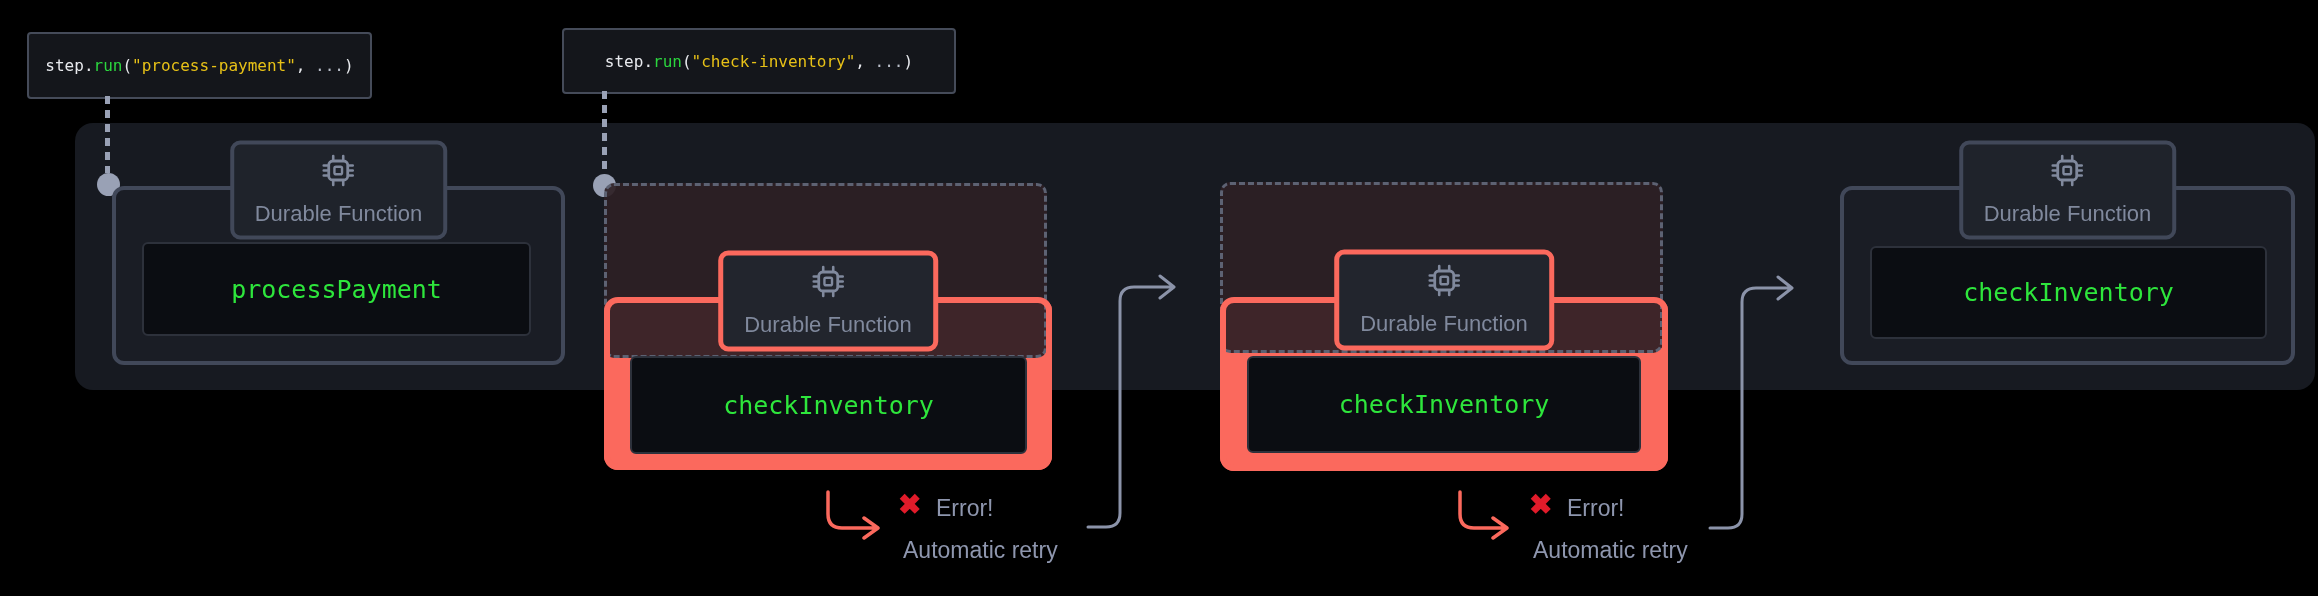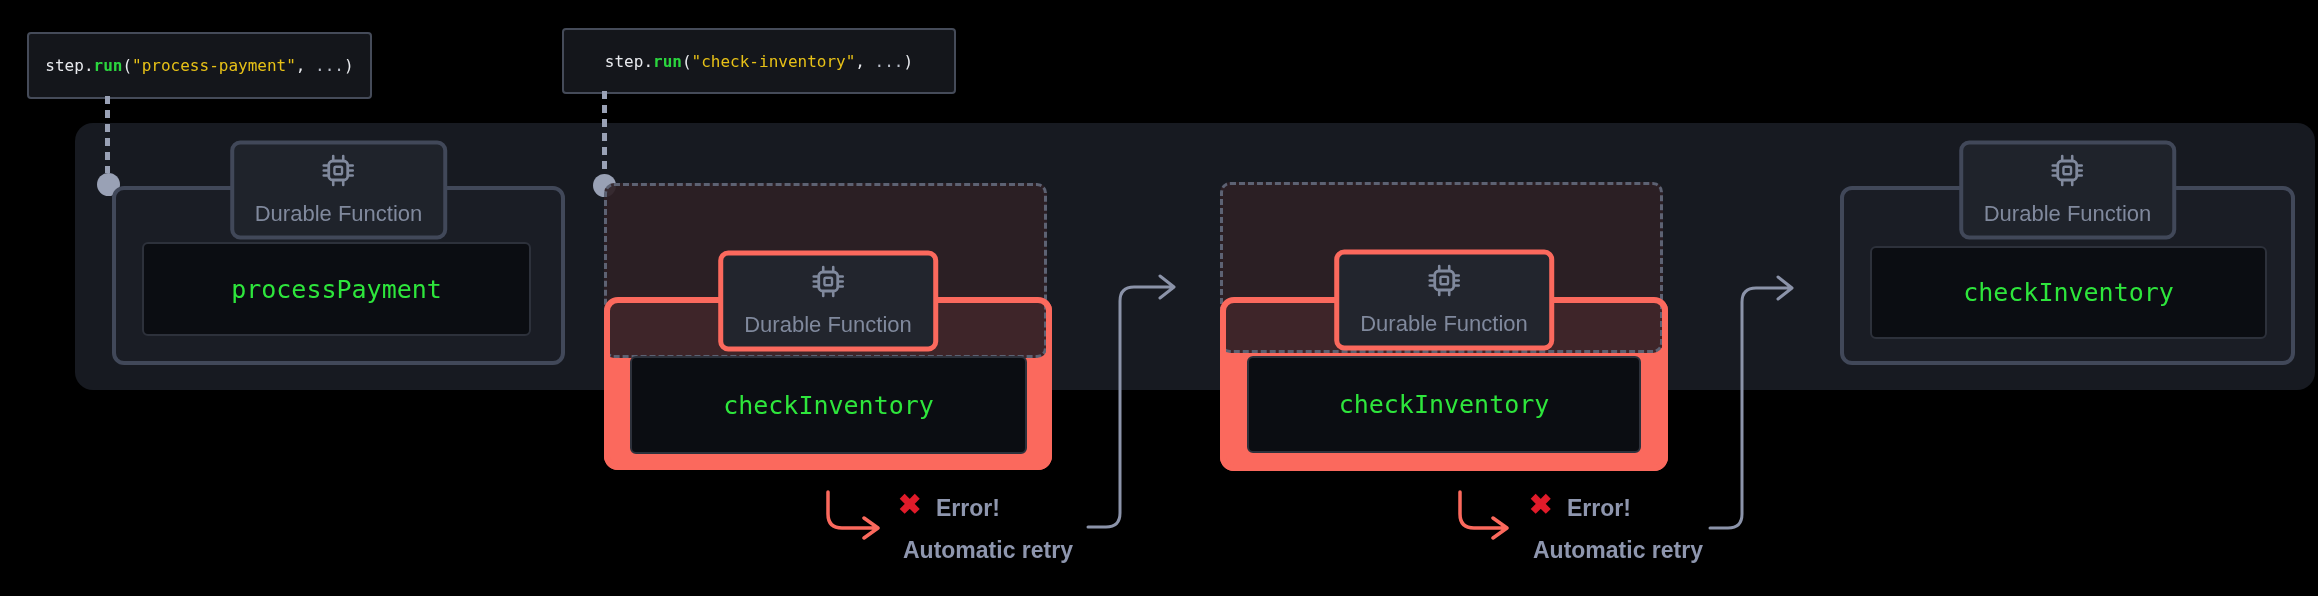--- a/index.html
+++ b/index.html
@@ -12,21 +12,21 @@
   }
   html,body{margin:0;padding:0;background:var(--page_bg);}
   .stage{position:relative;width:2318px;height:596px;background:var(--page_bg);overflow:hidden;
          font-family:"Liberation Sans",sans-serif;}
   .band{position:absolute;left:75px;top:123px;width:2240px;height:267px;border-radius:18px;
         background:var(--band_bg);}
   
   .callout{position:absolute;display:flex;align-items:center;justify-content:center;
            background:var(--callout-bg,var(--callout_bg));border:2px solid var(--callout_border);
            border-radius:4px;font-family:"DejaVu Sans Mono",monospace;font-size:16px;white-space:pre;}
-  .tok-plain{color:var(--code_plain);} .tok-green{color:var(--code_green);font-weight:bold;}
+  .tok-plain{color:var(--code_plain);} .tok-green{color:var(--code_green);}
   .tok-string{color:var(--code_string);} .tok-dim{color:var(--code_dim);}
   
   .dashline{position:absolute;width:5px;
             background:repeating-linear-gradient(180deg,var(--dot_gray) 0 8px,transparent 8px 14px);}
   .dot{position:absolute;width:23px;height:23px;border-radius:50%;background:var(--dot_gray);}
   
   .card{position:absolute;border:4px solid var(--card_border);border-radius:12px;background:var(--card_bg);}
   .badge{position:absolute;left:50%;top:0;transform:translate(-50%,-50%);
          display:inline-flex;align-items:center;gap:13px;padding:9px 21px;white-space:nowrap;
          border:4px solid var(--card_border);border-radius:10px;background:var(--badge_bg);
@@ -44,21 +44,21 @@
   .red-border{position:absolute;border:6px solid var(--salmon);border-radius:14px;z-index:3;}
   .errgroup .badge{z-index:4;}
   .errgroup .codebox{z-index:4;}
   
   svg.overlay{position:absolute;left:0;top:0;z-index:6;pointer-events:none;}
   .conn{stroke:var(--connector_gray);stroke-width:3;fill:none;stroke-linecap:round;stroke-linejoin:round;}
   .redarrow{stroke:var(--salmon);stroke-width:3.5;fill:none;stroke-linecap:round;stroke-linejoin:round;}
   
   .ann{position:absolute;z-index:7;white-space:nowrap;}
   .xmark{position:absolute;color:var(--error_x);font-size:28px;font-weight:bold;line-height:26px;}
-  .errlabel{position:absolute;color:var(--error_text);font-size:23px;font-weight:bold;line-height:26px;}
+  .errlabel{position:absolute;color:var(--error_text);font-size:23px;font-weight:normal;line-height:26px;}
 </style>
 </head>
 <body>
 
 <div class="stage">
 
   <div class="band"></div>
 
   <div class="callout" style="left:27px;top:32px;width:341px;height:63px;"><span class="tok-plain">step</span><span class="tok-plain">.</span><span class="tok-green">run</span><span class="tok-plain">(</span><span class="tok-string">"process-payment"</span><span class="tok-plain">,</span><span class="tok-dim"> ...</span><span class="tok-plain">)</span></div>
   <div class="callout" style="left:562px;top:28px;width:390px;height:62px;"><span class="tok-plain">step</span><span class="tok-plain">.</span><span class="tok-green">run</span><span class="tok-plain">(</span><span class="tok-string">"check-inventory"</span><span class="tok-plain">,</span><span class="tok-dim"> ...</span><span class="tok-plain">)</span></div>

